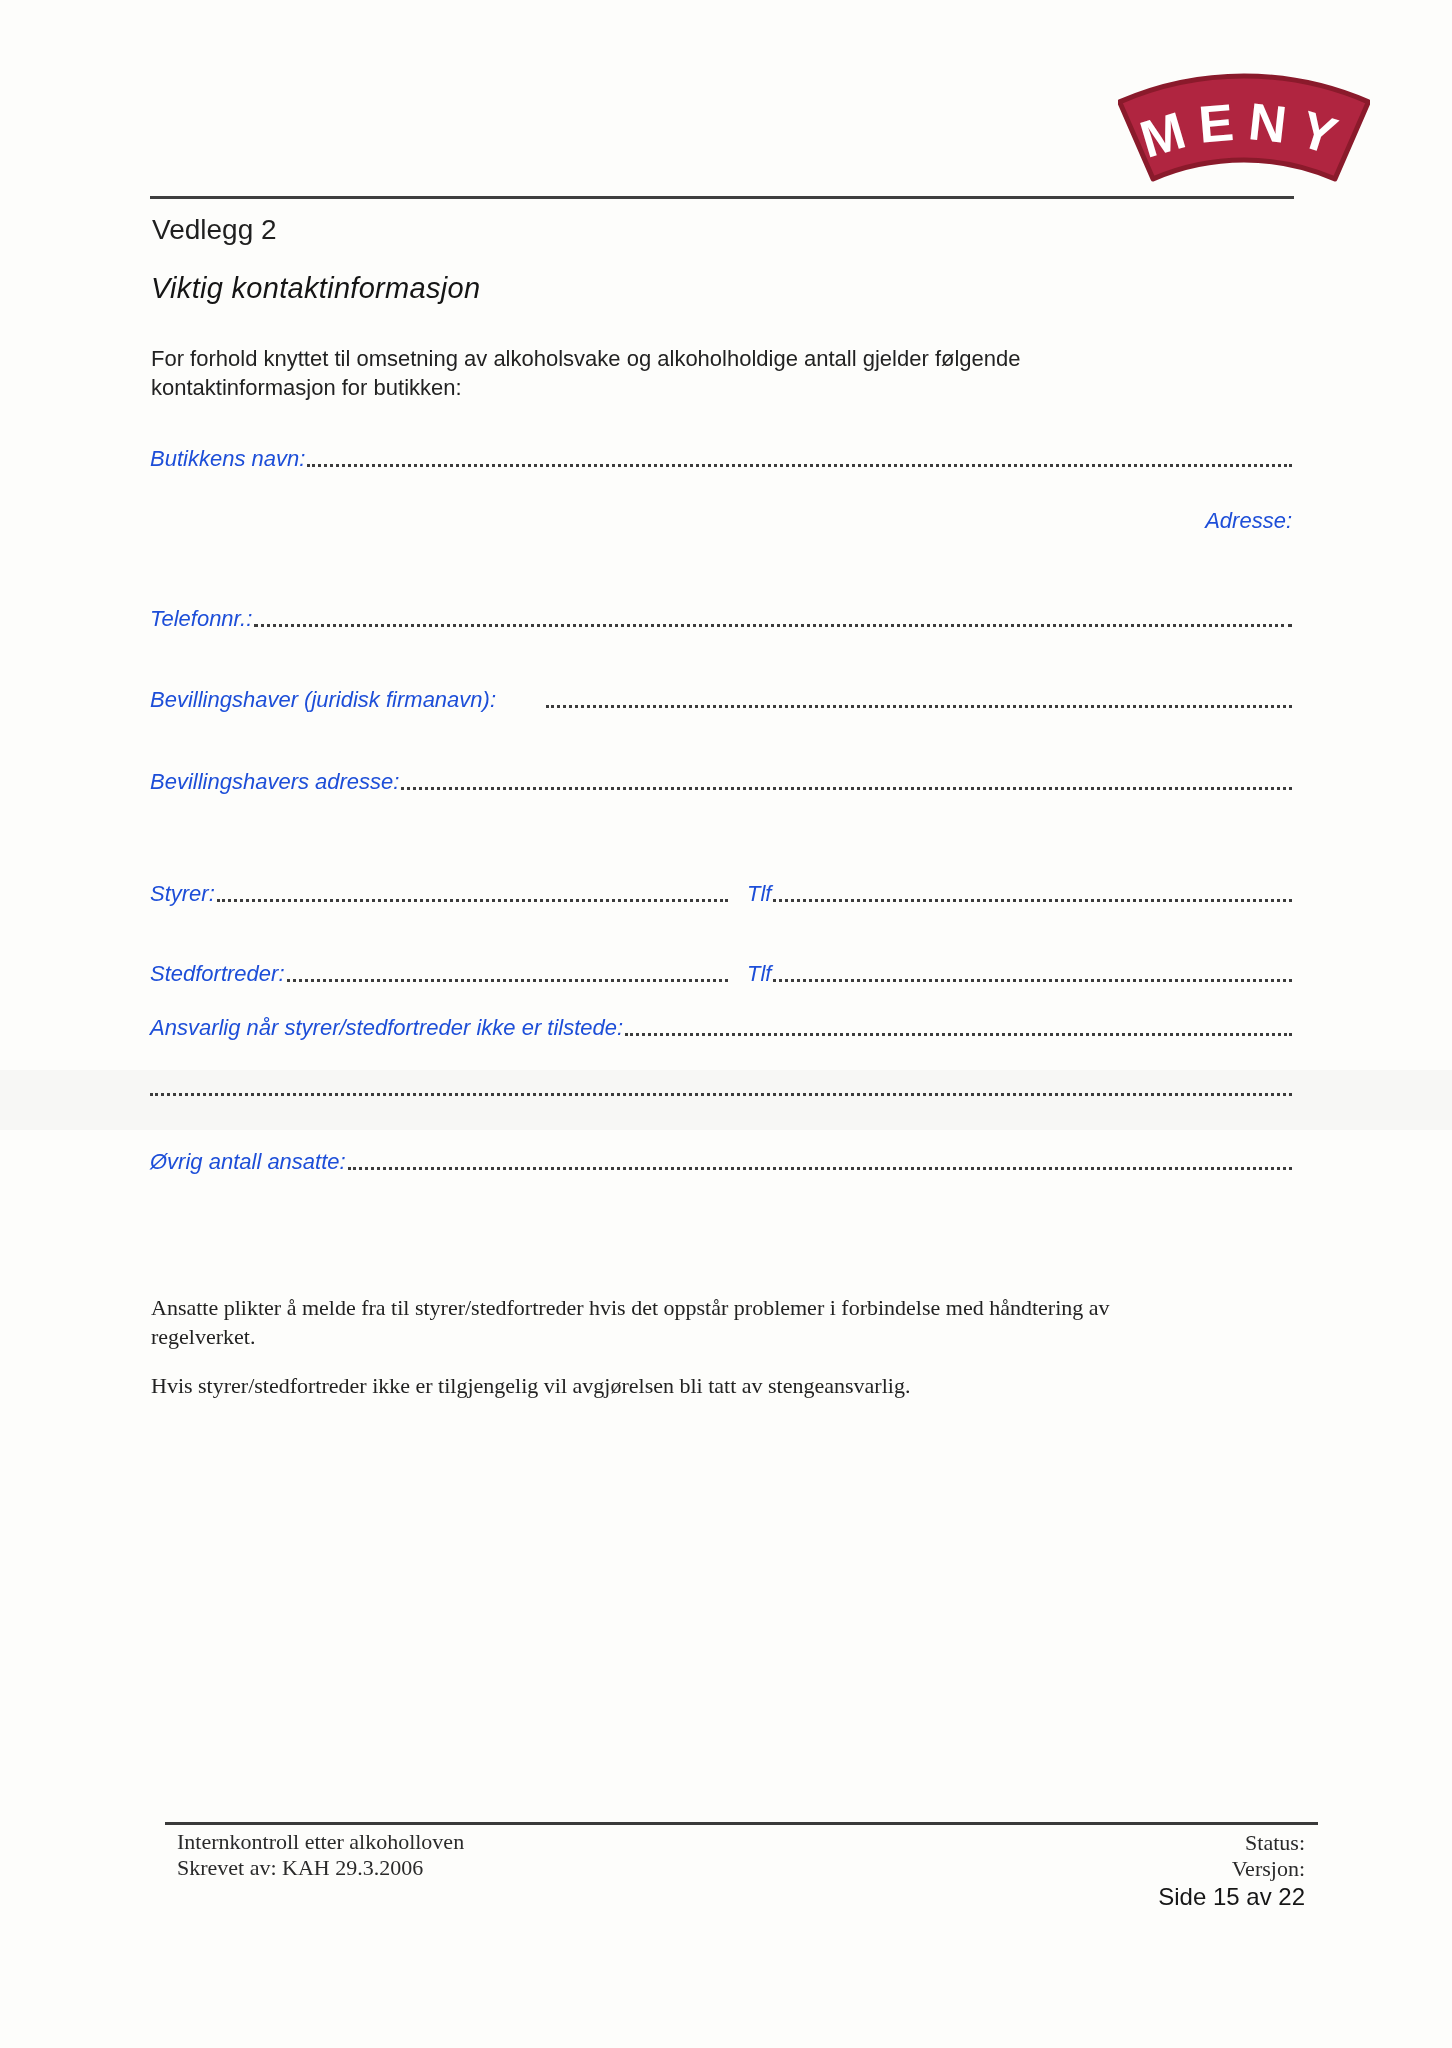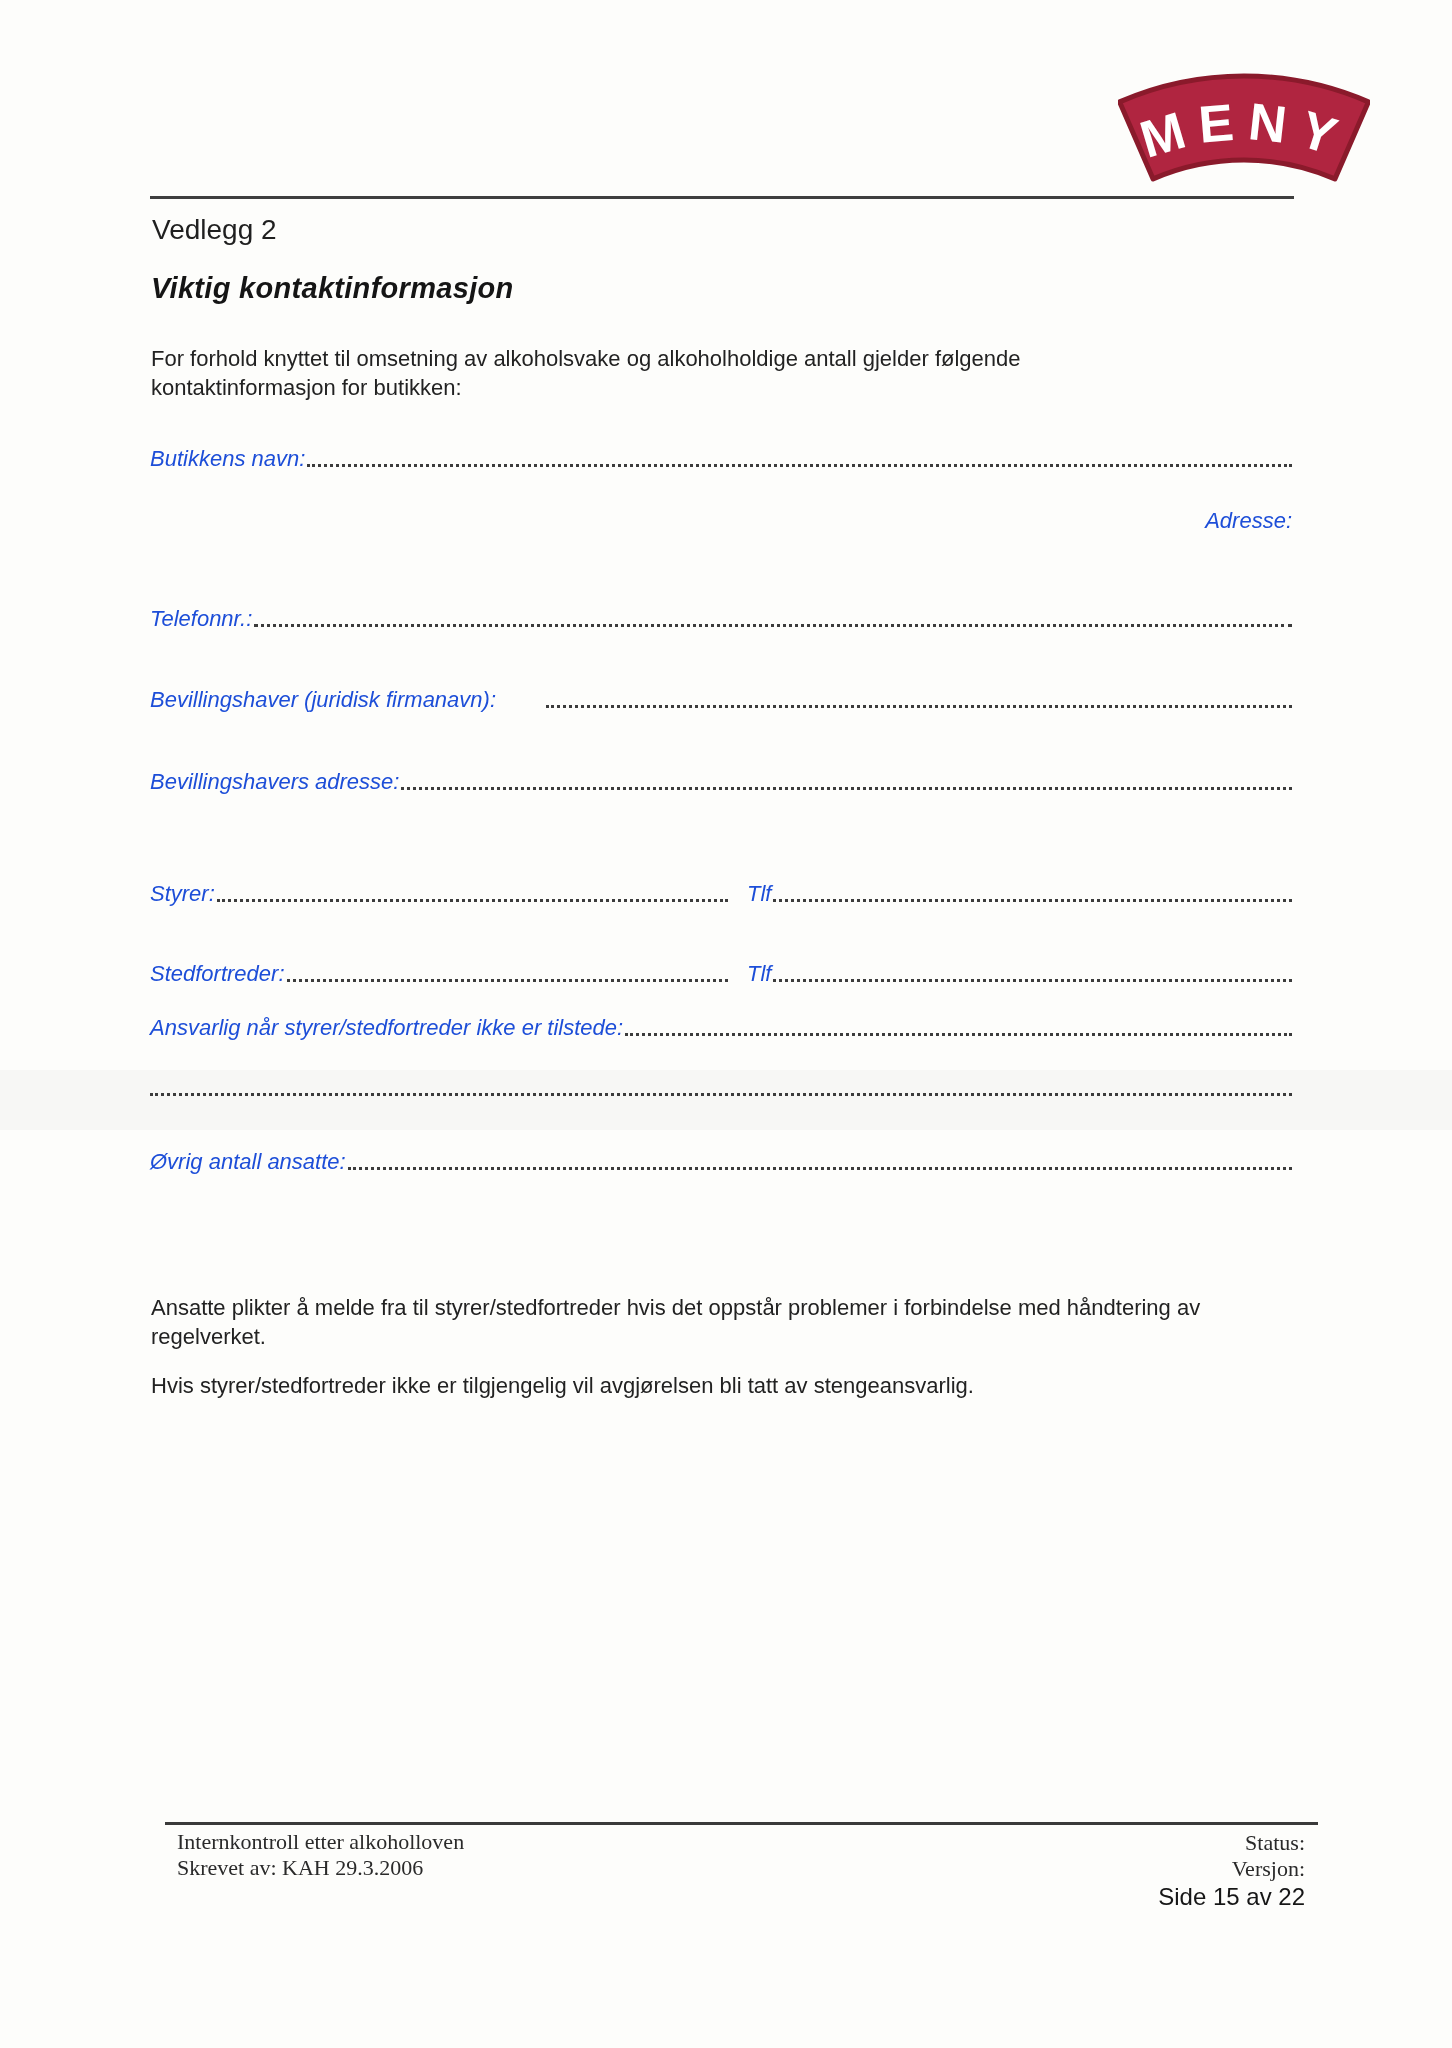--- a/index.html
+++ b/index.html
@@ -8,35 +8,35 @@
     width:1452px;height:2048px;
     background:#fdfdfb;
     font-family:"Liberation Sans","DejaVu Sans",sans-serif;
     color:#222;
     overflow:hidden;
   }
   .abs{position:absolute;}
   
   .header-rule{left:150px;top:196px;width:1144px;height:3px;background:#3f3f3f;}
   .attachment{left:152px;top:213px;font-size:28px;line-height:34px;color:#1f1f1f;}
-  .doc-title{left:151px;top:272px;font-size:29px;font-weight:bold;font-style:italic;color:#151515;letter-spacing:.3px;}
+  .doc-title{left:151px;top:272px;font-size:29px;font-weight:normal;font-style:italic;color:#151515;letter-spacing:.3px;}
   .intro{left:151px;top:344px;font-size:22px;line-height:29px;color:#222;}
   
   .field-row{
     left:150px;width:1142px;
     display:flex;align-items:flex-end;
     font-size:22px;line-height:28px;color:#1d4ed8;font-style:italic;
   }
   .leader{flex:1 1 auto;border-bottom:3px dotted #3c3c3c;margin-bottom:6px;margin-left:2px;}
   .part1{width:578px;display:flex;align-items:flex-end;margin-top:24px;}
   .tlf-label{margin-left:19px;}
   .cont-line{left:150px;top:1079px;width:1142px;height:14px;border-bottom:3px dotted #3c3c3c;}
   .scan-band{left:0;top:1070px;width:1452px;height:60px;background:rgba(110,110,110,0.045);}
   
-  .note{left:151px;font-size:22px;line-height:29px;color:#222;}
+  .note{left:151px;font-size:22px;line-height:29px;color:#222;font-family:Liberation Serif, serif;}
   
   .footer-rule{left:165px;top:1822px;width:1153px;height:3px;background:#3a3a3a;}
   .footer-left{left:177px;top:1829px;font-family:"Liberation Serif","DejaVu Serif",serif;font-size:22px;line-height:26px;color:#2a2a2a;}
   .footer-right{right:147px;top:1830px;text-align:right;font-family:"Liberation Serif","DejaVu Serif",serif;font-size:22px;line-height:26px;color:#2a2a2a;}
   .page-indicator{font-family:"Liberation Sans","DejaVu Sans",sans-serif;font-size:24px;color:#161616;margin-top:2px;}
   
   .logo-wrap{left:1118px;top:70px;width:252px;height:126px;}
 </style>
 </head>
 <body>

